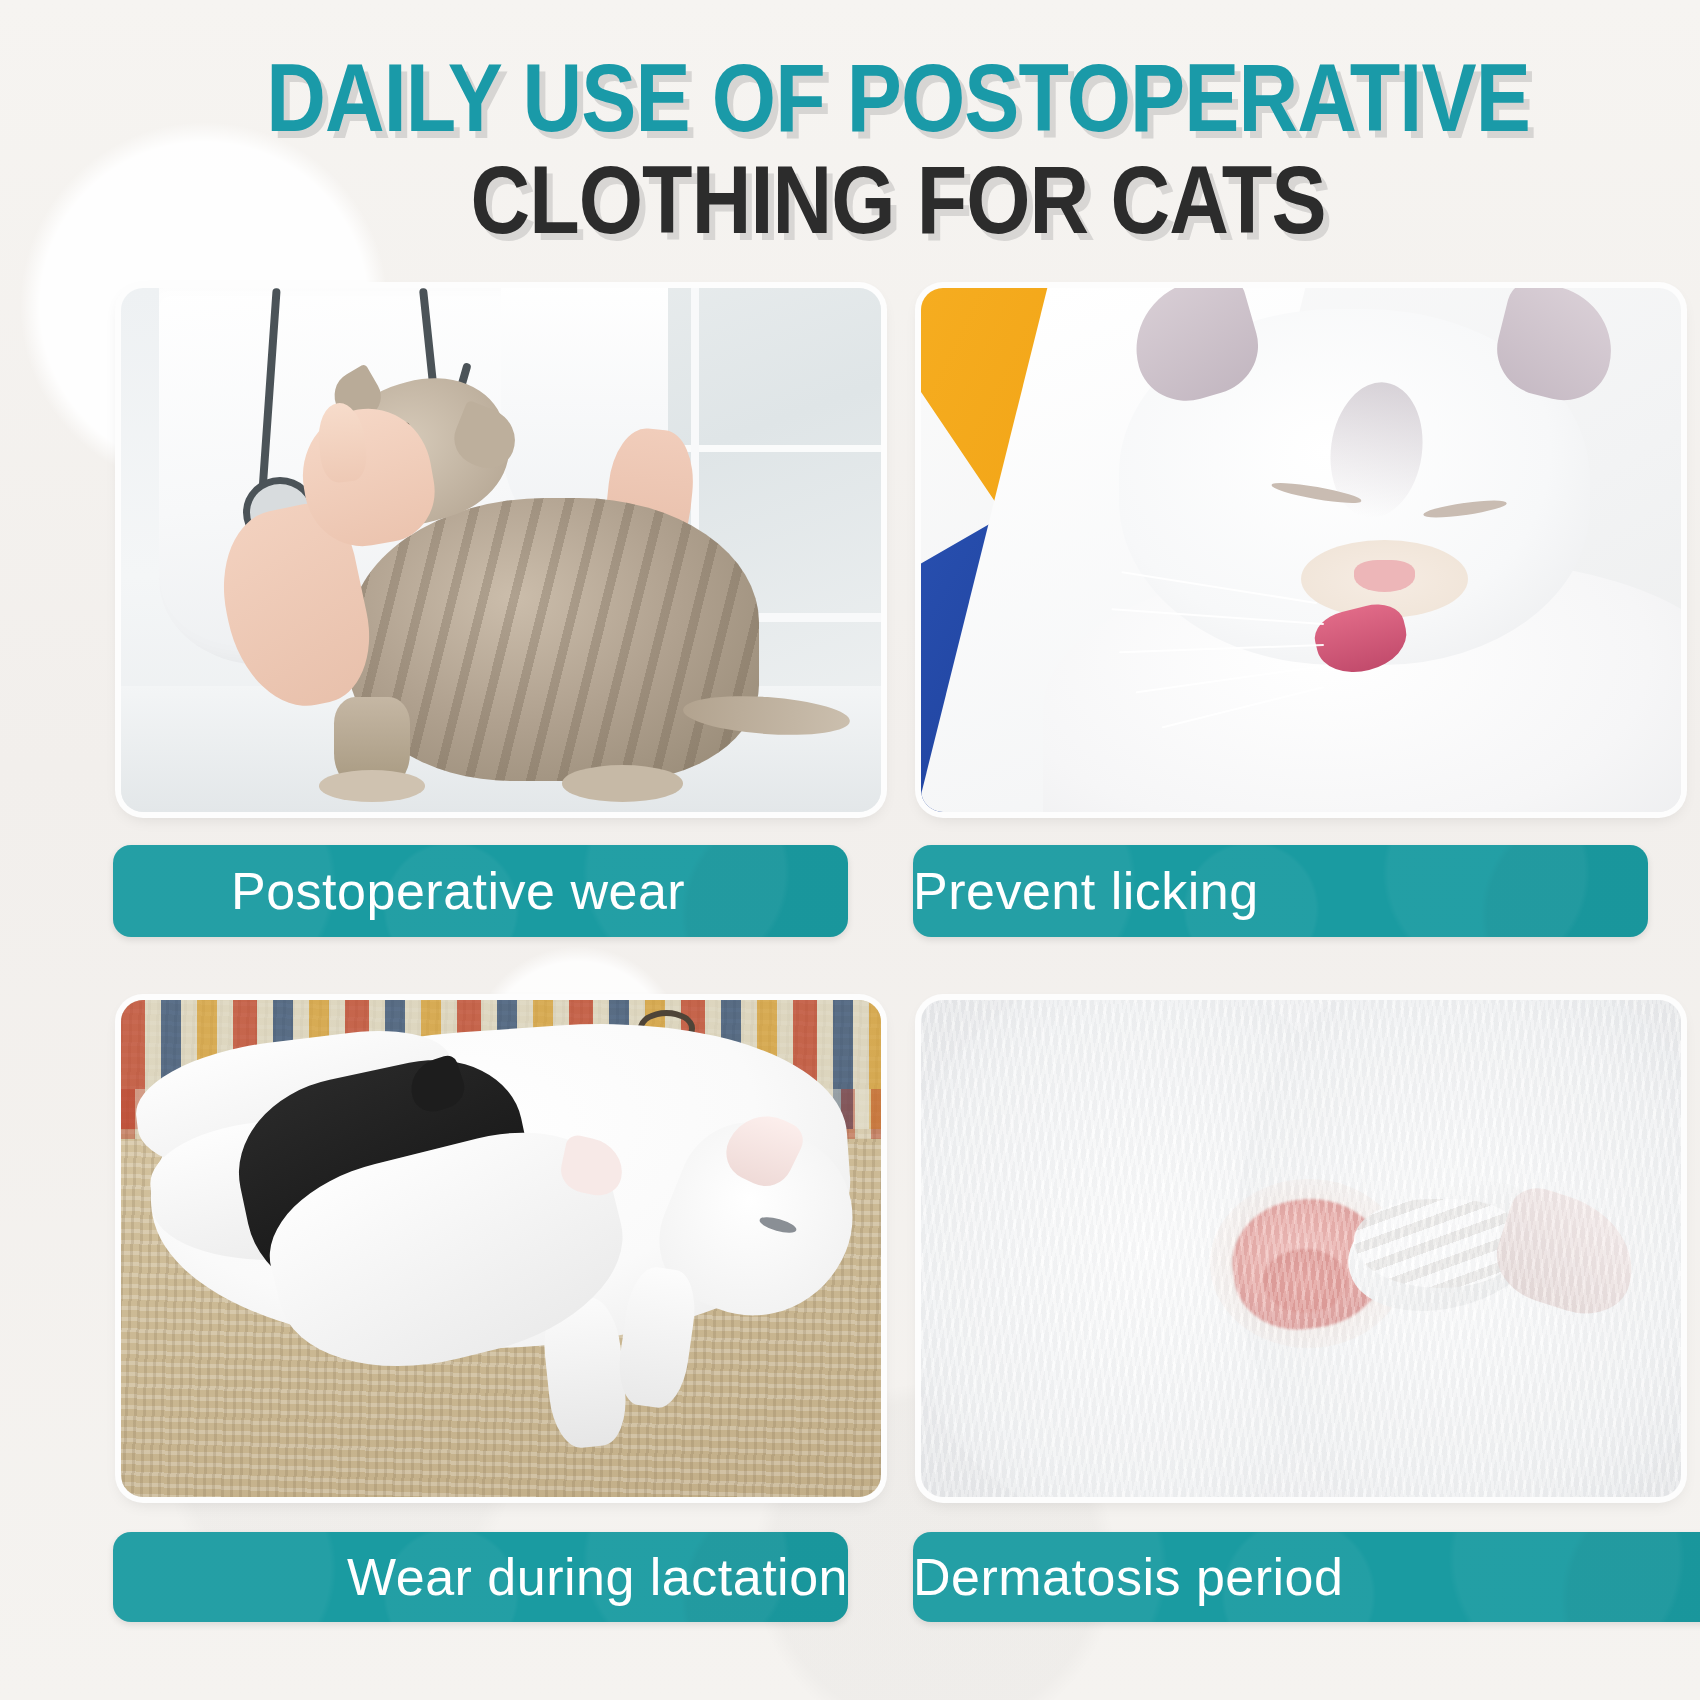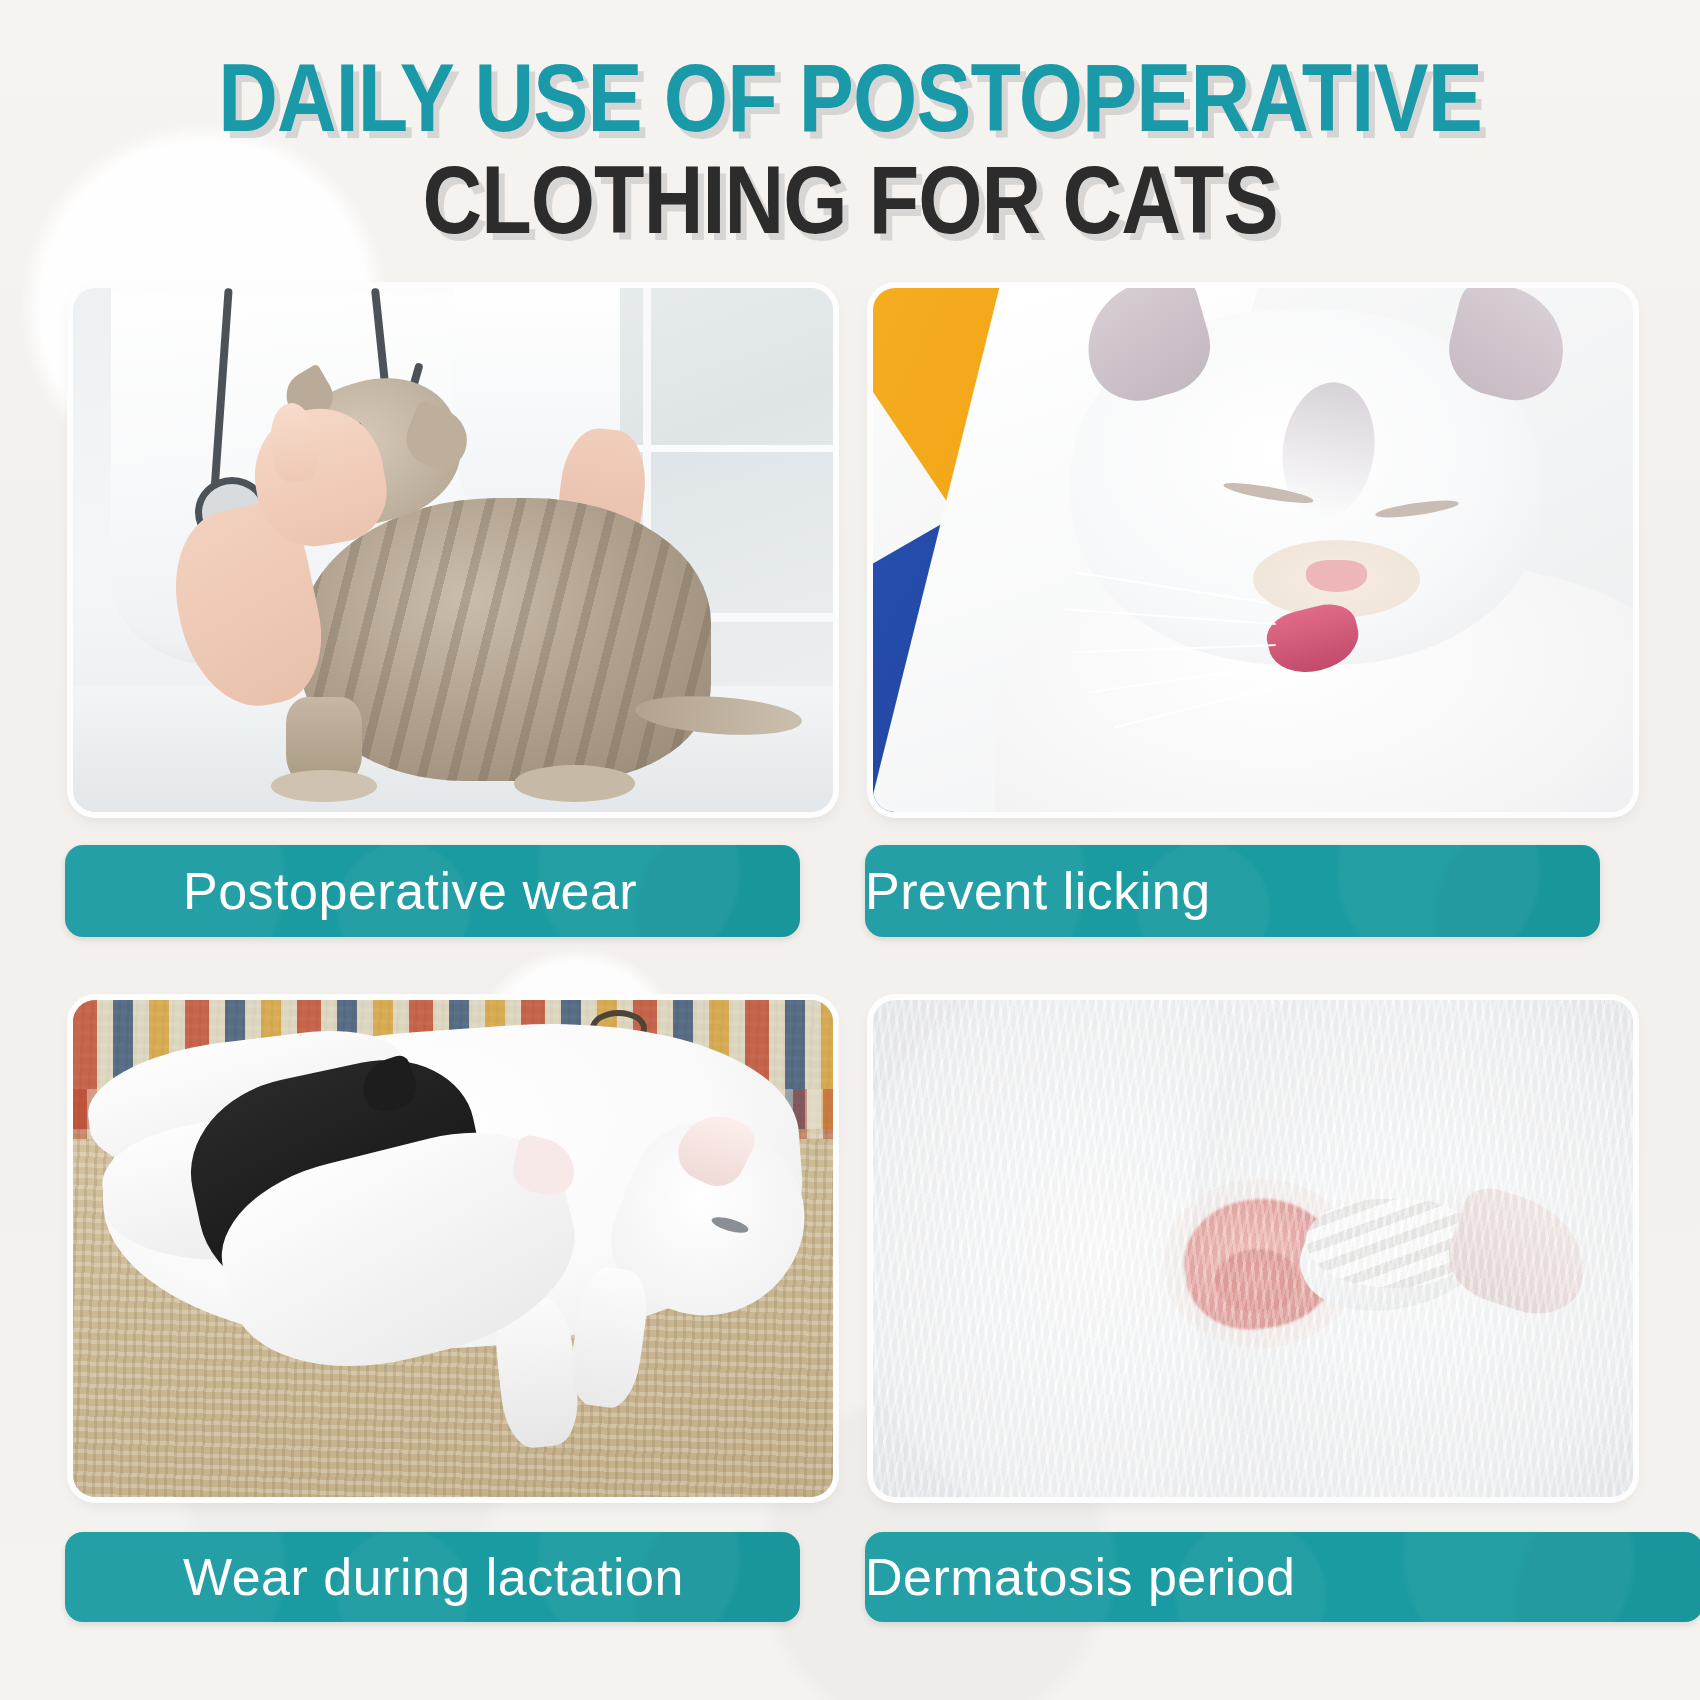--- a/index.html
+++ b/index.html
@@ -15,21 +15,21 @@
     background:
       radial-gradient(circle at 12% 18%, rgba(255,255,255,.95) 0 8%, rgba(0,0,0,0) 9%),
       radial-gradient(circle at 34% 62%, rgba(255,255,255,.85) 0 6%, rgba(0,0,0,0) 7%),
       radial-gradient(circle at 71% 27%, rgba(255,255,255,.9) 0 7%, rgba(0,0,0,0) 8%),
       radial-gradient(circle at 88% 78%, rgba(255,255,255,.8) 0 6%, rgba(0,0,0,0) 7%),
       radial-gradient(circle at 55% 92%, rgba(0,0,0,.025) 0 9%, rgba(0,0,0,0) 10%),
       radial-gradient(circle at 20% 85%, rgba(0,0,0,.02) 0 8%, rgba(0,0,0,0) 9%),
       linear-gradient(180deg,#f6f4f1 0%,#f2efec 45%,#f5f3f0 100%);
     z-index:0;
   }
-  #page{position:absolute;inset:0;z-index:2;}
+  #page{position:absolute;inset:0;z-index:2;margin-left:48px;}
 
   
   #title-block{
     position:absolute;left:0;top:52px;width:1700px;text-align:center;
   }
   .title-line{
     font-family:"Liberation Sans", sans-serif;
     font-weight:bold;
     letter-spacing:-1px;
     line-height:.96;
@@ -348,21 +348,21 @@
         <div class="p3-leg1"></div>
         <div class="p3-leg2"></div>
         <div class="p3-kit-w1"></div>
         <div class="p3-kit-w2"></div>
         <div class="p3-kit-blk"></div>
         <div class="p3-kit-blk-ear"></div>
         <div class="p3-kit-w3"></div>
         <div class="p3-kit-w3-ear"></div>
       </div>
     </div>
-    <div class="label lead" style="left:65px;top:1532px;width:735px;height:90px;">
+    <div class="label lead" style="left:65px;top:1532px;width:735px;height:90px;justify-content:flex-end;">
       <span class="label-text">Wear during lactation</span>
     </div>
   </div>
 
   <div class="card">
     <div class="photo" style="left:873px;top:1000px;width:760px;height:497px;">
       <div class="scene">
         <div class="p4-bg"></div>
         <div class="p4-fur-l"></div>
         <div class="p4-fur-r"></div>

